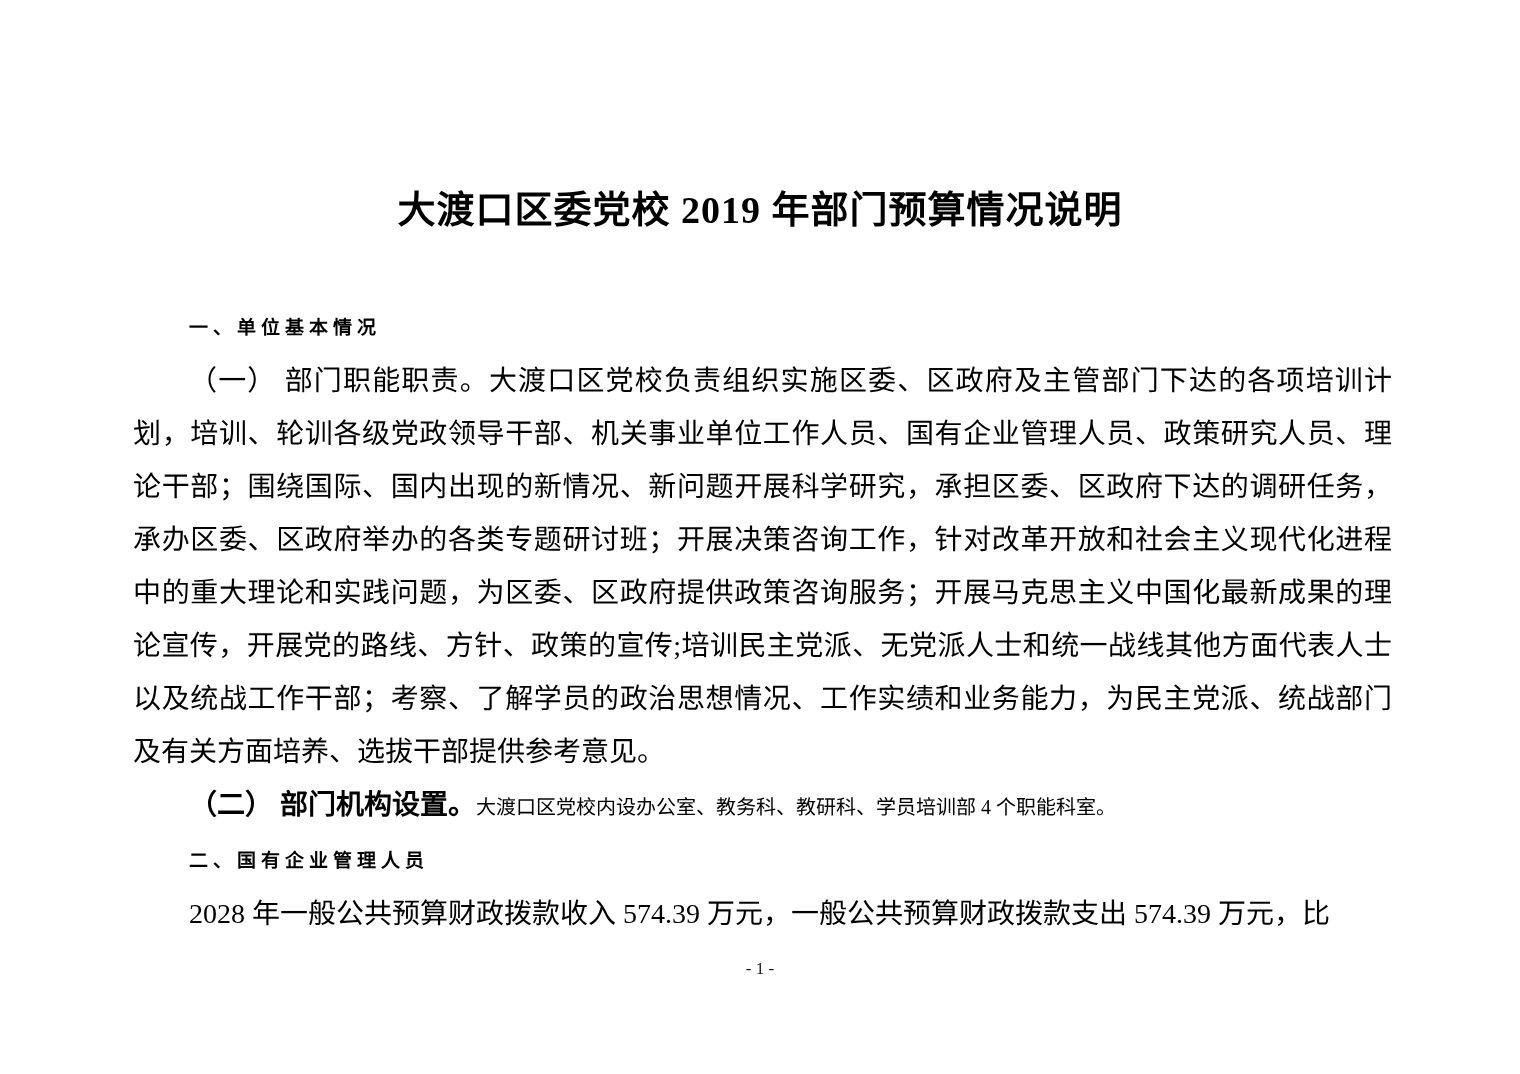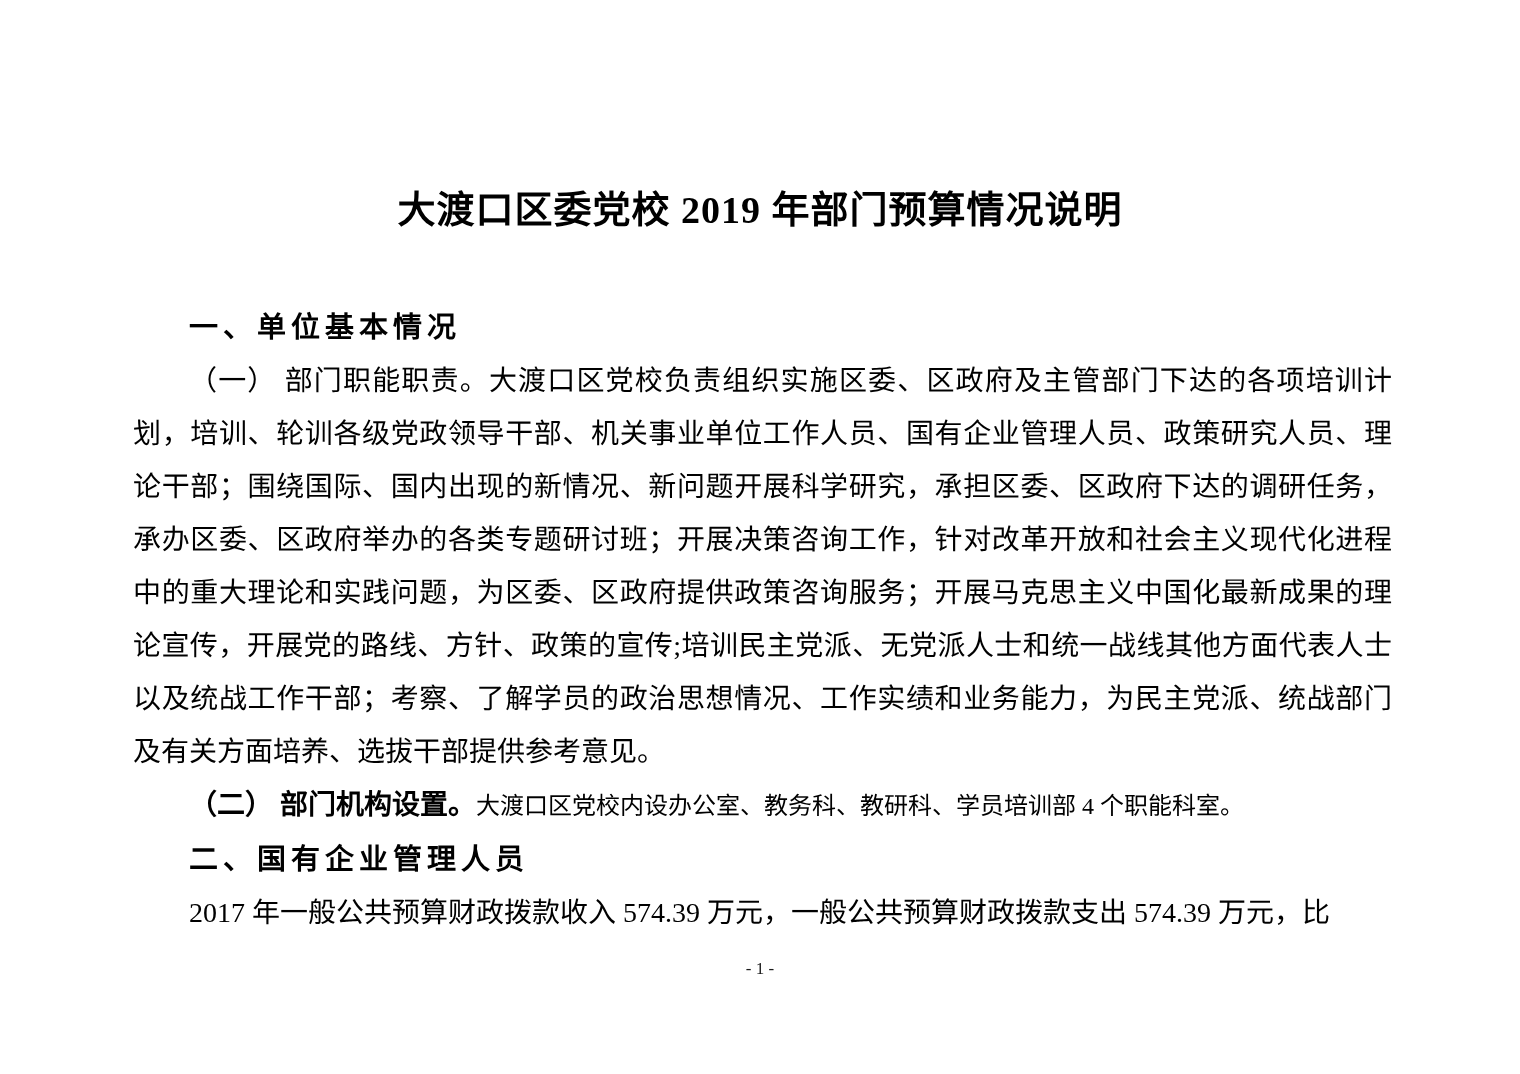--- a/index.html
+++ b/index.html
@@ -27,21 +27,21 @@
     letter-spacing: 1px;
   }
   .body-block {
     margin: 0 128px 0 133px;
   }
   .sec-heading {
     margin: 0;
     padding-left: 56px;
     font-family: "Liberation Sans", "DejaVu Sans", sans-serif;
     font-weight: bold;
-    font-size: 29px;
+    font-size: 19px;
     line-height: 53px;
     letter-spacing: 5px;
   }
   .sec-heading.first {
     margin-top: 67px;
   }
   .para {
     margin: 0;
     font-family: "Liberation Serif", "DejaVu Serif", serif;
     font-size: 28px;
@@ -50,21 +50,21 @@
     text-justify: inter-character;
     text-indent: 56px;
     word-break: normal;
     overflow-wrap: break-word;
   }
   .para .lead {
     font-size: 28px;
     font-weight: bold;
   }
   .para .smaller {
-    font-size: 24px;
+    font-size: 20px;
   }
   .page-footer {
     position: absolute;
     top: 958px;
     left: 0;
     width: 100%;
     text-align: center;
     font-family: "Liberation Serif", "DejaVu Serif", serif;
     font-size: 17px;
     line-height: 22px;
@@ -81,19 +81,19 @@
   <div class="body-block">
 
     <h2 class="sec-heading first">一、单位基本情况</h2>
 
     <p class="para">（一） 部门职能职责。大渡口区党校负责组织实施区委、区政府及主管部门下达的各项培训计划，培训、轮训各级党政领导干部、机关事业单位工作人员、国有企业管理人员、政策研究人员、理论干部；围绕国际、国内出现的新情况、新问题开展科学研究，承担区委、区政府下达的调研任务，承办区委、区政府举办的各类专题研讨班；开展决策咨询工作，针对改革开放和社会主义现代化进程中的重大理论和实践问题，为区委、区政府提供政策咨询服务；开展马克思主义中国化最新成果的理论宣传，开展党的路线、方针、政策的宣传;培训民主党派、无党派人士和统一战线其他方面代表人士以及统战工作干部；考察、了解学员的政治思想情况、工作实绩和业务能力，为民主党派、统战部门及有关方面培养、选拔干部提供参考意见。</p>
 
     <p class="para"><span class="lead">（二） 部门机构设置。</span><span class="smaller">大渡口区党校内设办公室、教务科、教研科、学员培训部 4 个职能科室。</span></p>
 
     <h2 class="sec-heading">二、国有企业管理人员</h2>
 
-    <p class="para">2017 年一般公共预算财政拨款收入 574.39 万元，一般公共预算财政拨款支出 574.39 万元，比</p>
+    <p class="para">2028 年一般公共预算财政拨款收入 574.39 万元，一般公共预算财政拨款支出 574.39 万元，比</p>
 
   </div>
 
   <div class="page-footer">- 1 -</div>
 
 </div>
 
 </body></html>

